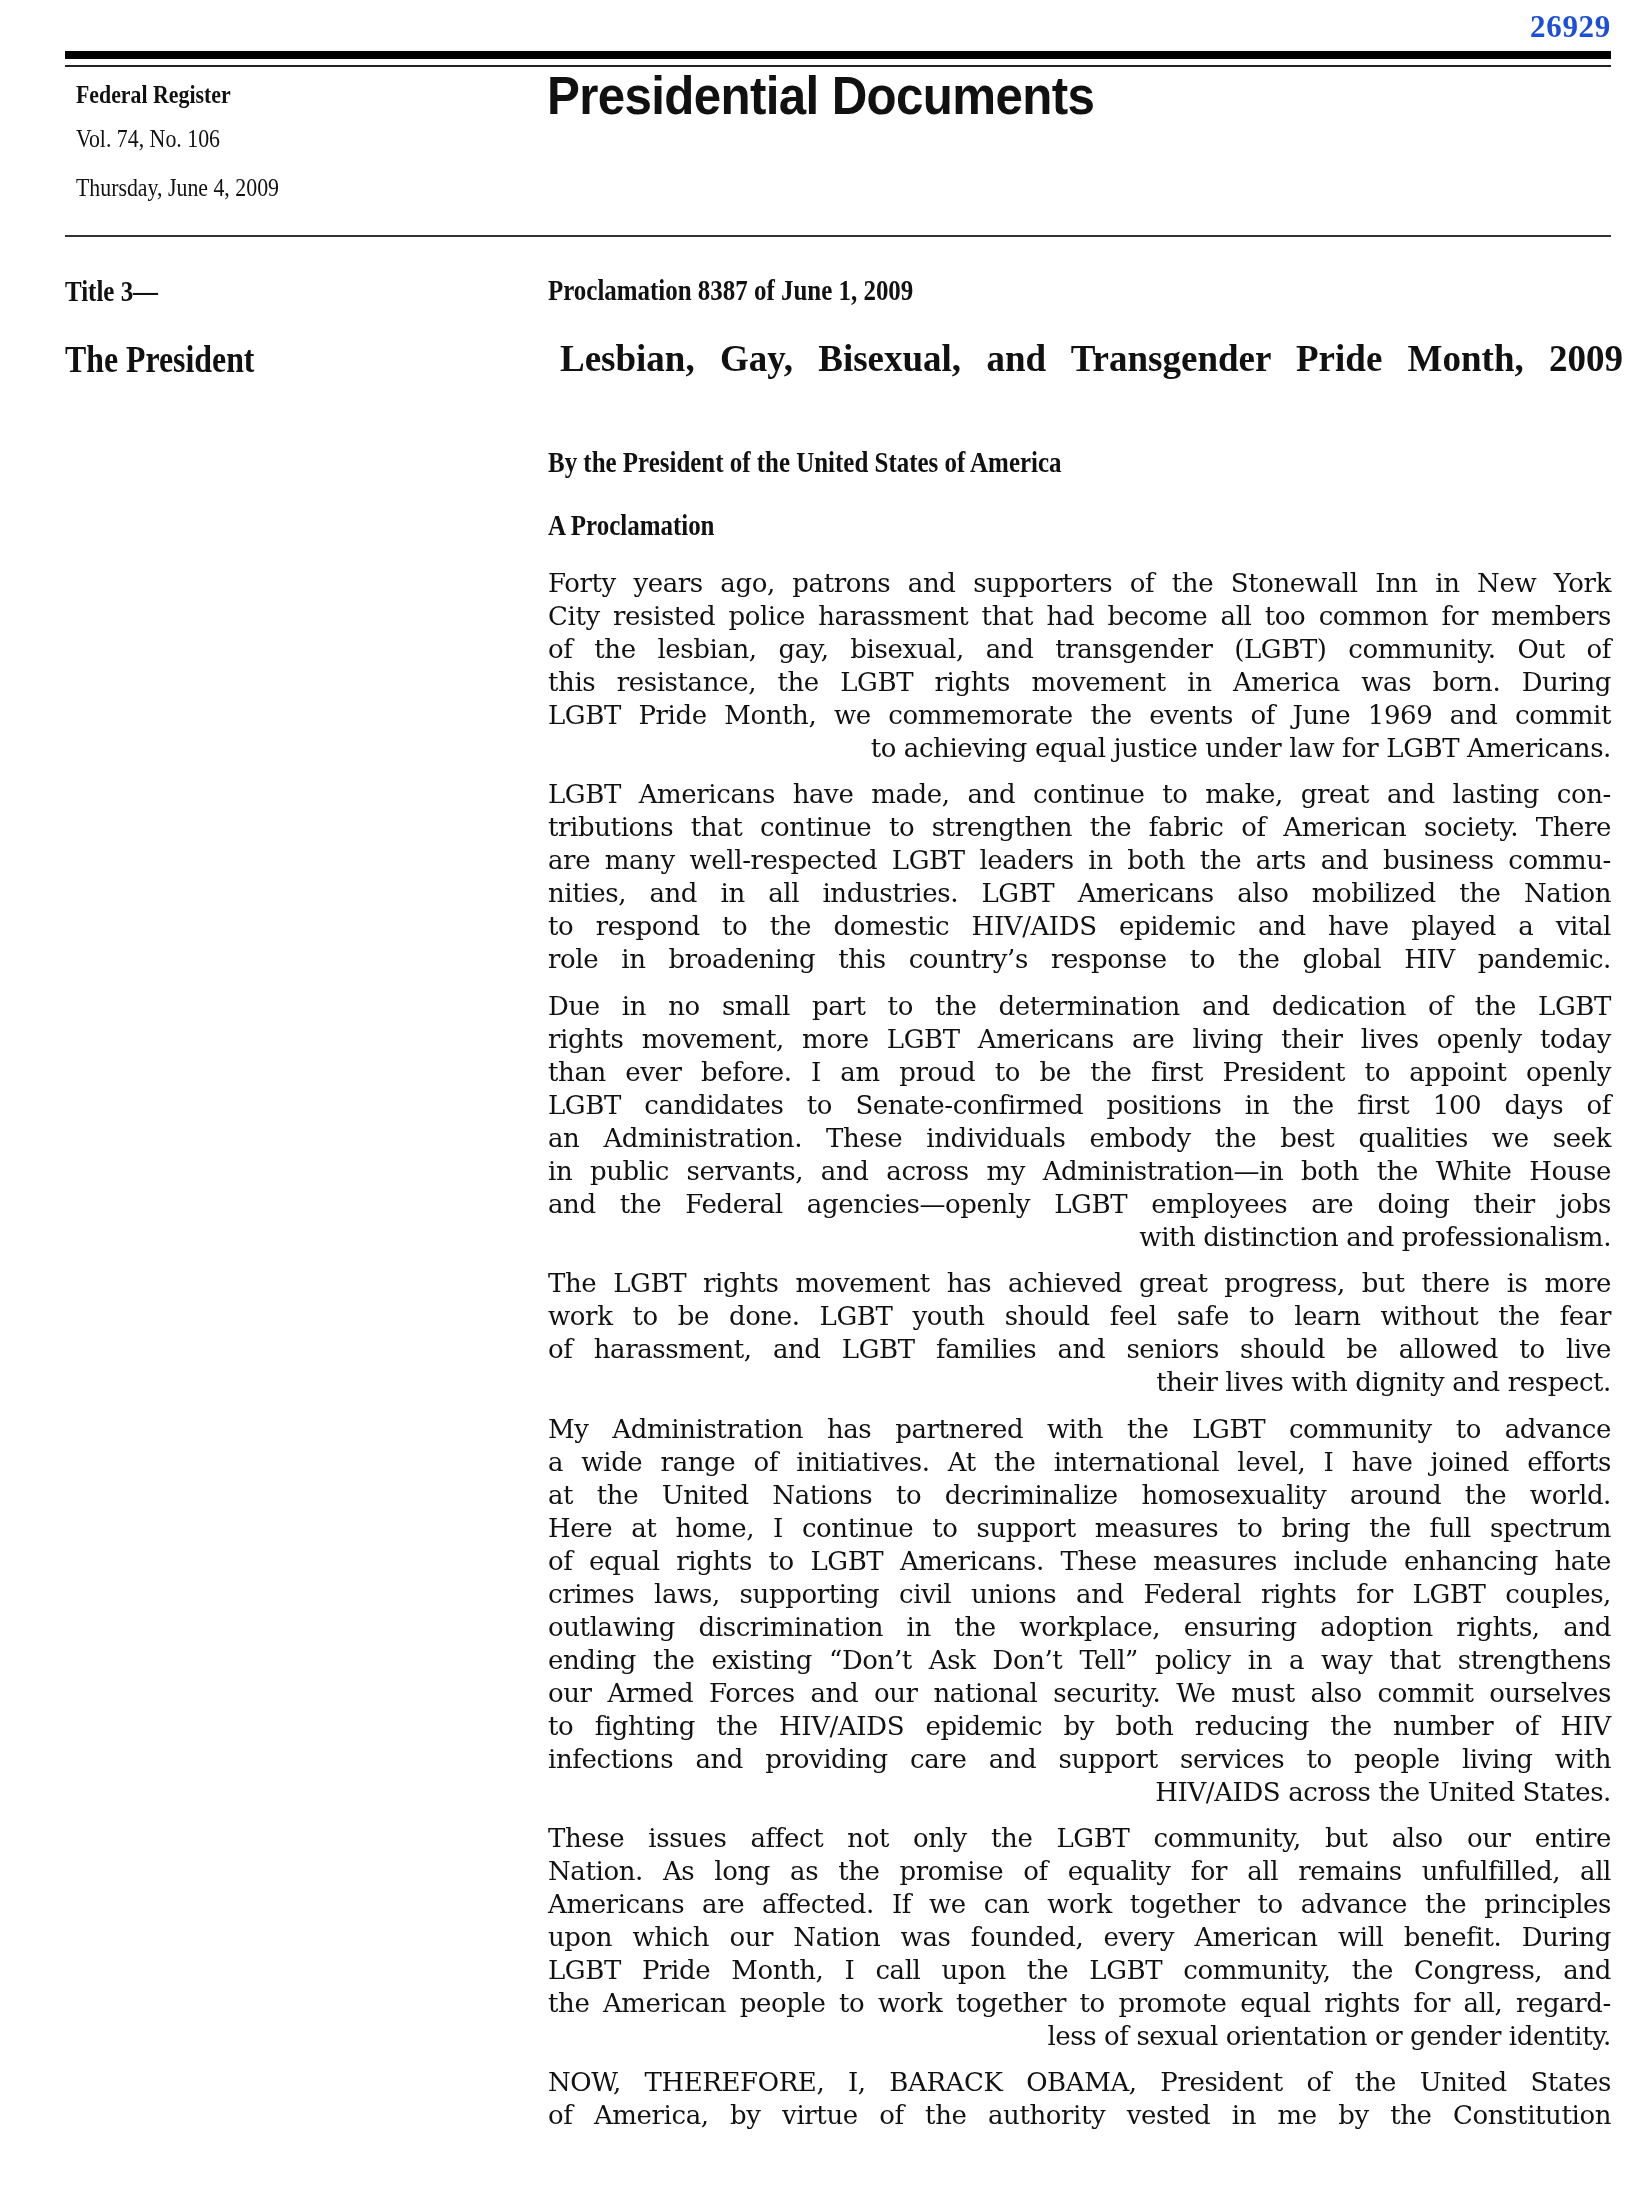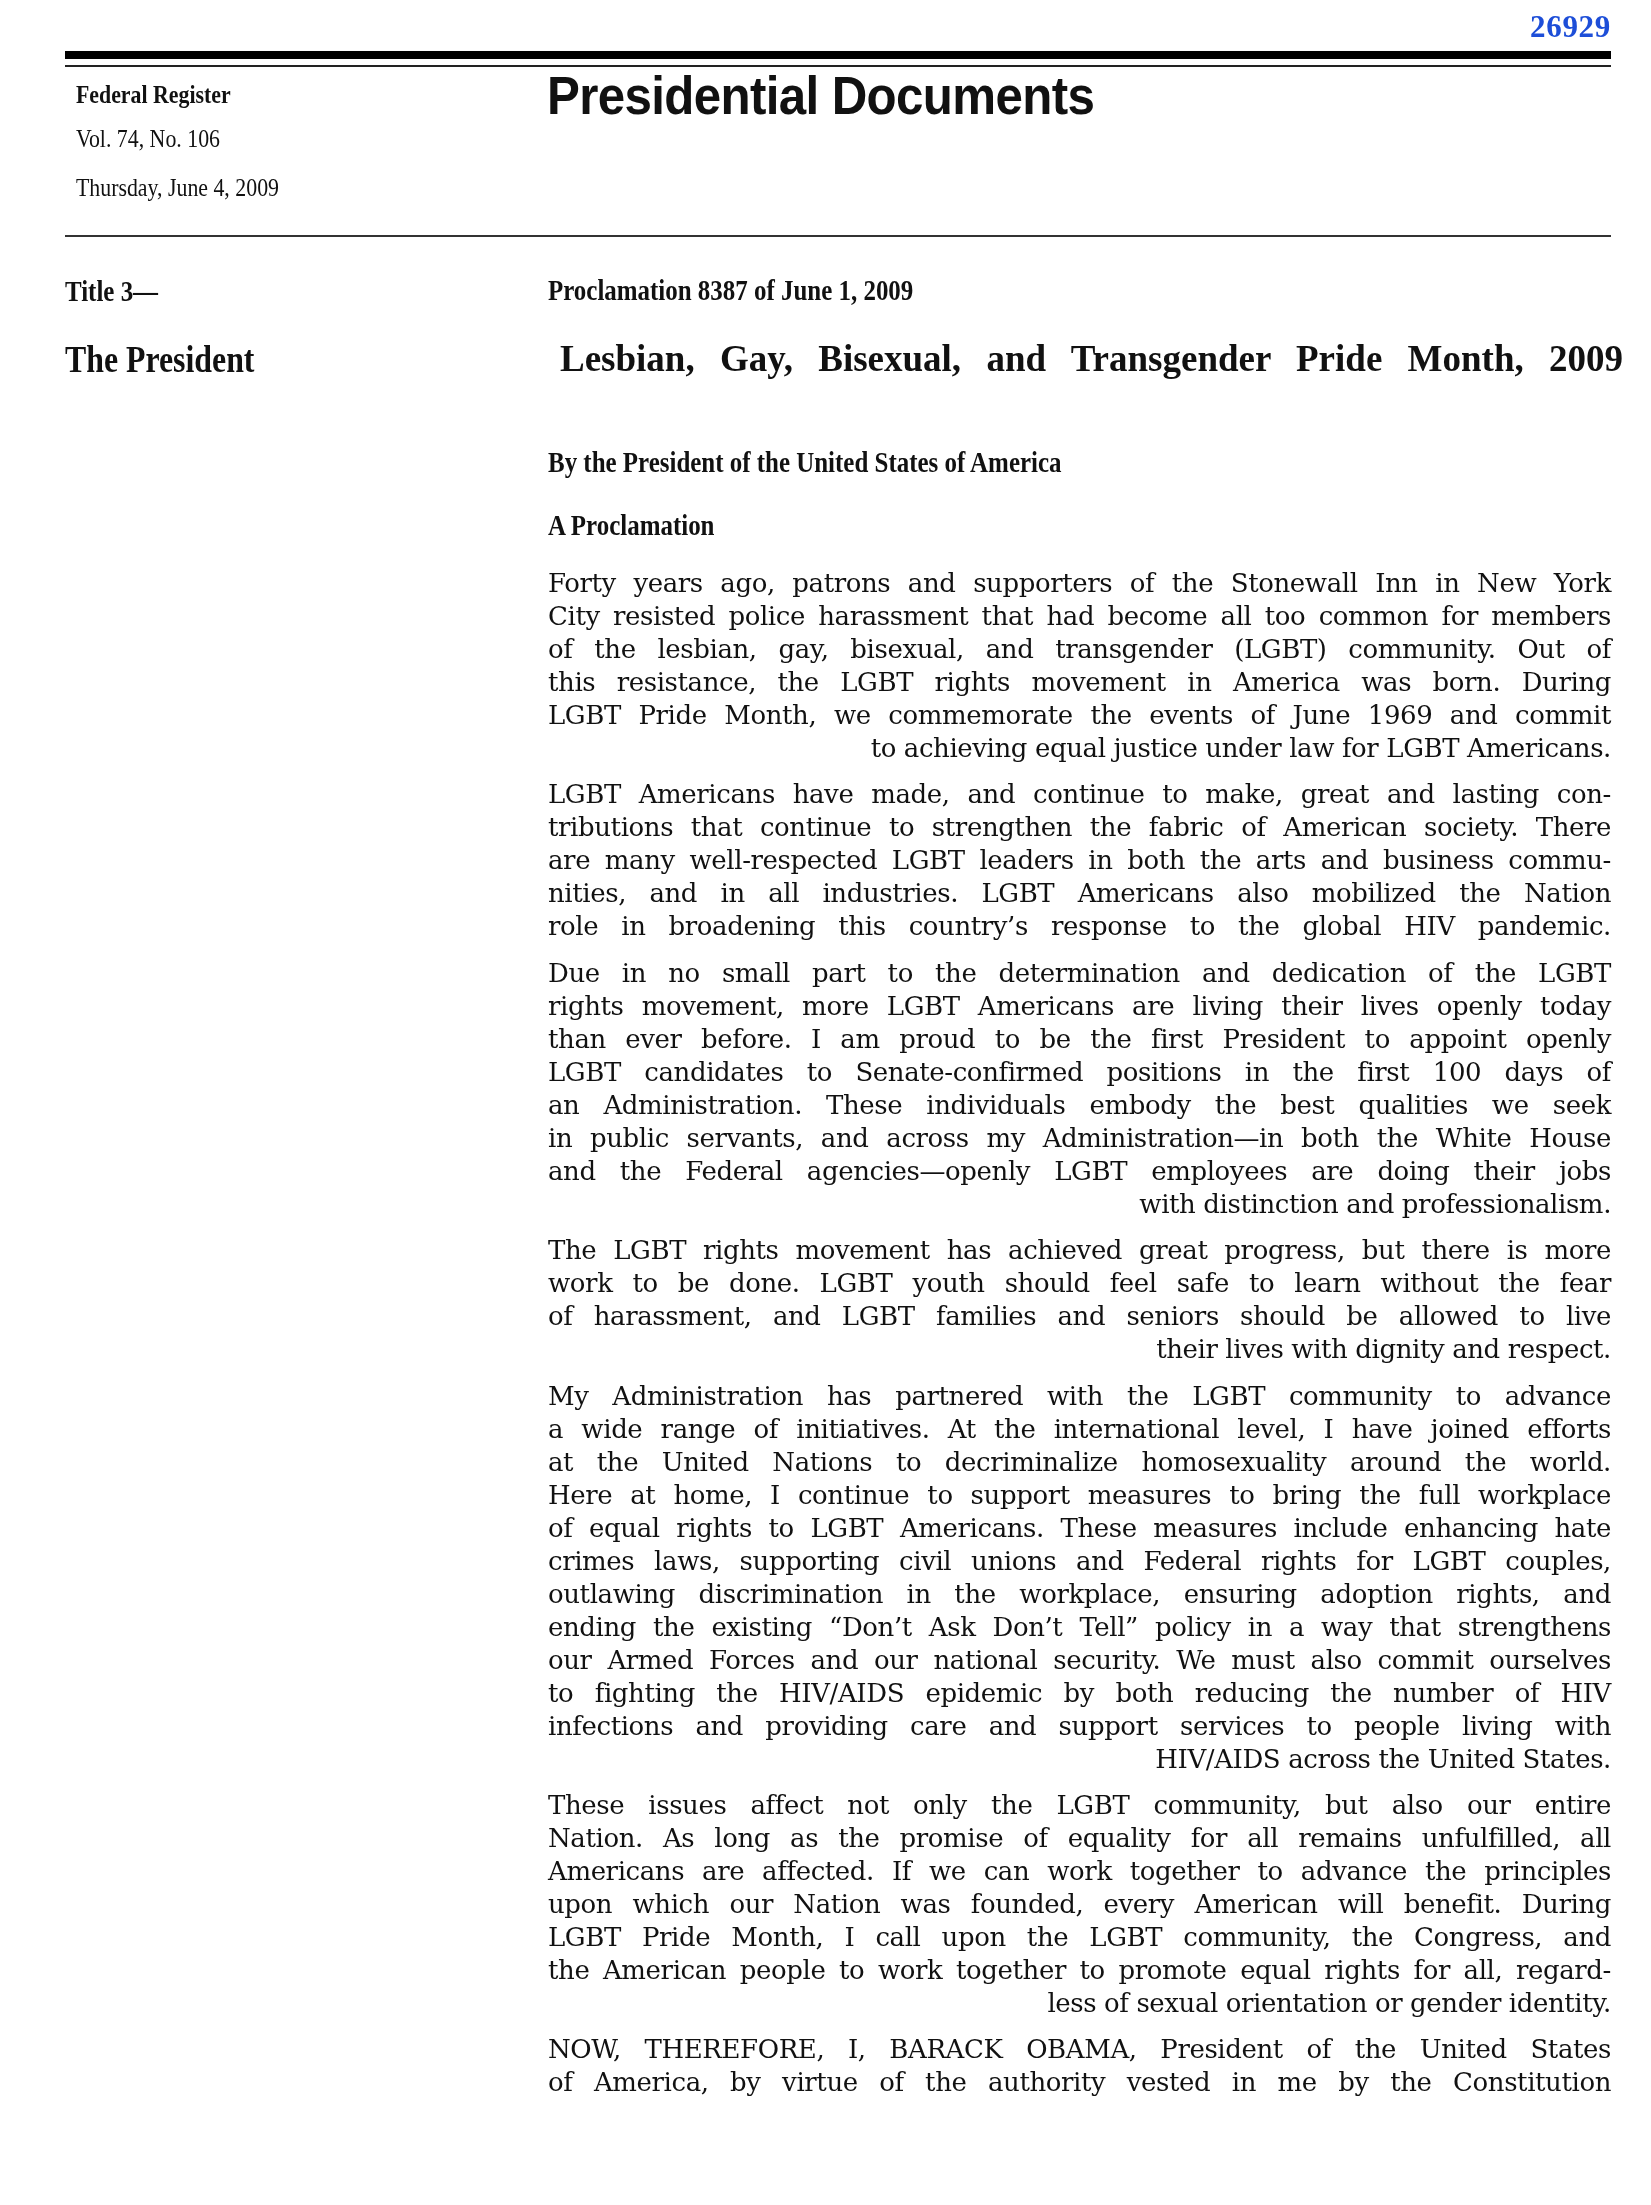--- a/index.html
+++ b/index.html
@@ -116,20 +116,21 @@
       <span class="line justify">of the lesbian, gay, bisexual, and transgender (LGBT) community. Out of</span>
       <span class="line justify">this resistance, the LGBT rights movement in America was born. During</span>
       <span class="line justify">LGBT Pride Month, we commemorate the events of June 1969 and commit</span>
       <span class="line last">to achieving equal justice under law for LGBT Americans.</span>
     </div>
     <div class="para">
       <span class="line justify">LGBT Americans have made, and continue to make, great and lasting con-</span>
       <span class="line justify">tributions that continue to strengthen the fabric of American society. There</span>
       <span class="line justify">are many well-respected LGBT leaders in both the arts and business commu-</span>
       <span class="line justify">nities, and in all industries. LGBT Americans also mobilized the Nation</span>
+      <span class="line justify">to respond to the domestic HIV/AIDS epidemic and have played a vital</span>
       <span class="line justify">role in broadening this country’s response to the global HIV pandemic.</span>
     </div>
     <div class="para">
       <span class="line justify">Due in no small part to the determination and dedication of the LGBT</span>
       <span class="line justify">rights movement, more LGBT Americans are living their lives openly today</span>
       <span class="line justify">than ever before. I am proud to be the first President to appoint openly</span>
       <span class="line justify">LGBT candidates to Senate-confirmed positions in the first 100 days of</span>
       <span class="line justify">an Administration. These individuals embody the best qualities we seek</span>
       <span class="line justify">in public servants, and across my Administration—in both the White House</span>
       <span class="line justify">and the Federal agencies—openly LGBT employees are doing their jobs</span>
@@ -138,21 +139,21 @@
     <div class="para">
       <span class="line justify">The LGBT rights movement has achieved great progress, but there is more</span>
       <span class="line justify">work to be done. LGBT youth should feel safe to learn without the fear</span>
       <span class="line justify">of harassment, and LGBT families and seniors should be allowed to live</span>
       <span class="line last">their lives with dignity and respect.</span>
     </div>
     <div class="para">
       <span class="line justify">My Administration has partnered with the LGBT community to advance</span>
       <span class="line justify">a wide range of initiatives. At the international level, I have joined efforts</span>
       <span class="line justify">at the United Nations to decriminalize homosexuality around the world.</span>
-      <span class="line justify">Here at home, I continue to support measures to bring the full workplace</span>
+      <span class="line justify">Here at home, I continue to support measures to bring the full spectrum</span>
       <span class="line justify">of equal rights to LGBT Americans. These measures include enhancing hate</span>
       <span class="line justify">crimes laws, supporting civil unions and Federal rights for LGBT couples,</span>
       <span class="line justify">outlawing discrimination in the workplace, ensuring adoption rights, and</span>
       <span class="line justify">ending the existing “Don’t Ask Don’t Tell” policy in a way that strengthens</span>
       <span class="line justify">our Armed Forces and our national security. We must also commit ourselves</span>
       <span class="line justify">to fighting the HIV/AIDS epidemic by both reducing the number of HIV</span>
       <span class="line justify">infections and providing care and support services to people living with</span>
       <span class="line last">HIV/AIDS across the United States.</span>
     </div>
     <div class="para">

